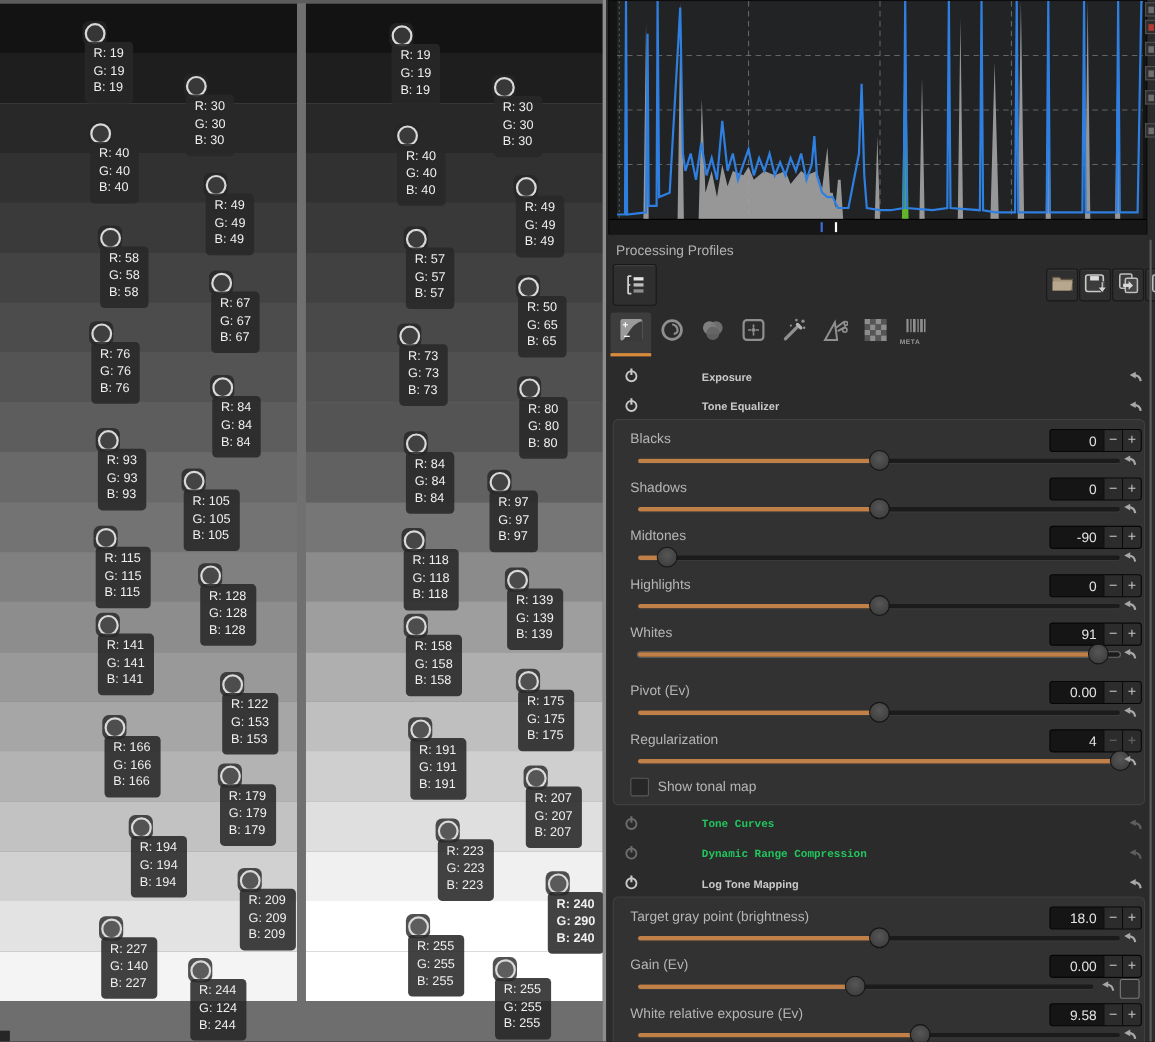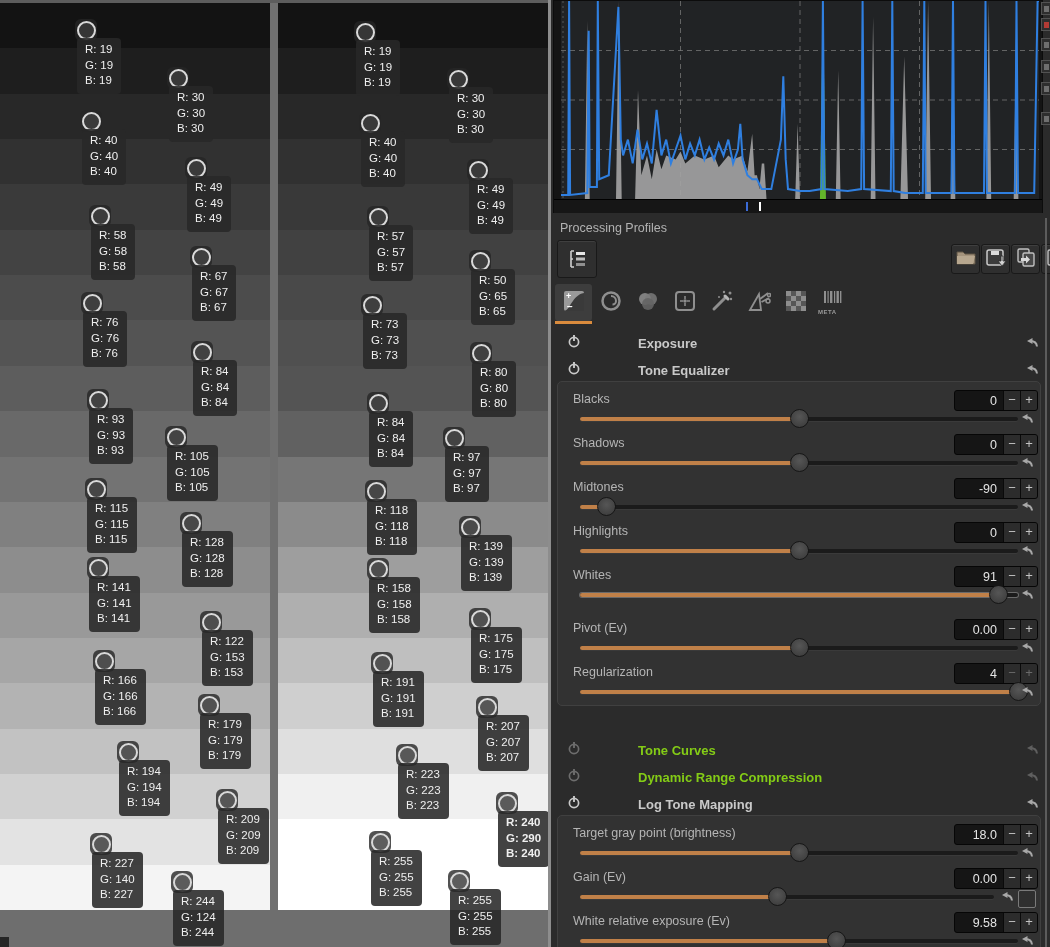--- a/index.html
+++ b/index.html
@@ -40,22 +40,22 @@
   .iconbtn{position:absolute;top:244px;width:27px;height:28px;display:flex;align-items:center;justify-content:center;}
   
   #tabs{position:absolute;left:4px;top:284px;width:492px;height:40px;}
   .tab{position:absolute;top:0;width:37px;height:37px;display:flex;align-items:center;justify-content:center;}
   .tab.sel{background:#3d3d3d;border-radius:3px;}
   .tab.sel:after{content:"";position:absolute;left:0;bottom:-3px;width:100%;height:3px;background:#d98b3d;}
   .metatxt{position:absolute;font-size:6px;font-weight:bold;color:#9a9a9a;letter-spacing:.5px;}
   
   .tool-header{position:absolute;left:4px;width:488px;height:26px;display:flex;align-items:center;}
   .tool-header .pw{margin-left:12px;}
-  .tool-header .hl{margin-left:9px;font-size:13px;font-weight:bold;color:#c9c9c9;padding-left:48px;}
-  .tool-header.dim .hl{color:#84cc16;}
+  .tool-header .hl{margin-left:9px;font-size:10px;font-weight:bold;color:#c9c9c9;padding-left:48px;}
+  .tool-header.dim .hl{color:#22c55e;font-family:Liberation Mono, monospace;}
   .tool-header .rst{position:absolute;right:4px;top:6px;}
   .tool-panel{position:absolute;left:6px;width:484px;background:#323232;border:1px solid #404040;border-radius:5px;box-sizing:border-box;padding-top:6px;}
   .srow{position:relative;height:44px;}
   .srow .lbl{position:absolute;left:15px;top:4px;font-size:12.5px;color:#b5b5b5;}
   .spin{position:absolute;right:2px;top:2px;width:84px;height:21px;background:#151515;border:1px solid #060606;
         border-radius:3px;display:flex;align-items:center;box-sizing:border-box;}
   .spin .num{flex:1;text-align:right;padding-right:6px;font-size:12.5px;color:#e4e4e4;}
   .spin .bm,.spin .bp{width:16px;height:19px;background:#2c2c2c;color:#c4c4c4;font-size:13px;line-height:18px;text-align:center;}
   .spin .bm{border-left:1px solid #0a0a0a;}
   .spin .bp{border-left:1px solid #0a0a0a;border-radius:0 2px 2px 0;}
@@ -822,20 +822,24 @@
             </div>
             <div class="track" style="width: 438px;">
               <div class="fill" style="width: 438px;"></div>
               <div class="knob" style="left: 429px;"></div>
             </div>
             <span class="rst" style="right: 6px;"><svg xmlns="http://www.w3.org/2000/svg" width="14" height="14" viewBox="0 0 14 14">
                 <path d="M12 10.5 C11.5 6.5 9 5 5.5 5" fill="none" stroke="#a8a8a8" stroke-width="2"></path>
                 <polygon points="2,5 7.5,2 7.5,8" fill="#a8a8a8"></polygon>
               </svg></span>
           </div>
+          <div class="cbrow">
+            <div class="cb"></div>
+            <div class="cbl">Show tonal map</div>
+          </div>
         </div>
         <div class="tool-header dim" style="top: 737px;">
           <span class="pw"><svg xmlns="http://www.w3.org/2000/svg" width="14" height="14" viewBox="0 0 14 14">
               <circle cx="7" cy="8" r="4.6" fill="none" stroke="#6d6d6d" stroke-width="1.7"></circle>
               <line x1="7" y1="1" x2="7" y2="7" stroke="#6d6d6d" stroke-width="1.9"></line>
             </svg></span>
           <span class="hl">Tone Curves</span>
           <span class="rst"><svg xmlns="http://www.w3.org/2000/svg" width="14" height="14" viewBox="0 0 14 14">
               <path d="M12 10.5 C11.5 6.5 9 5 5.5 5" fill="none" stroke="#5f5f5f" stroke-width="2"></path>
               <polygon points="2,5 7.5,2 7.5,8" fill="#5f5f5f"></polygon>

